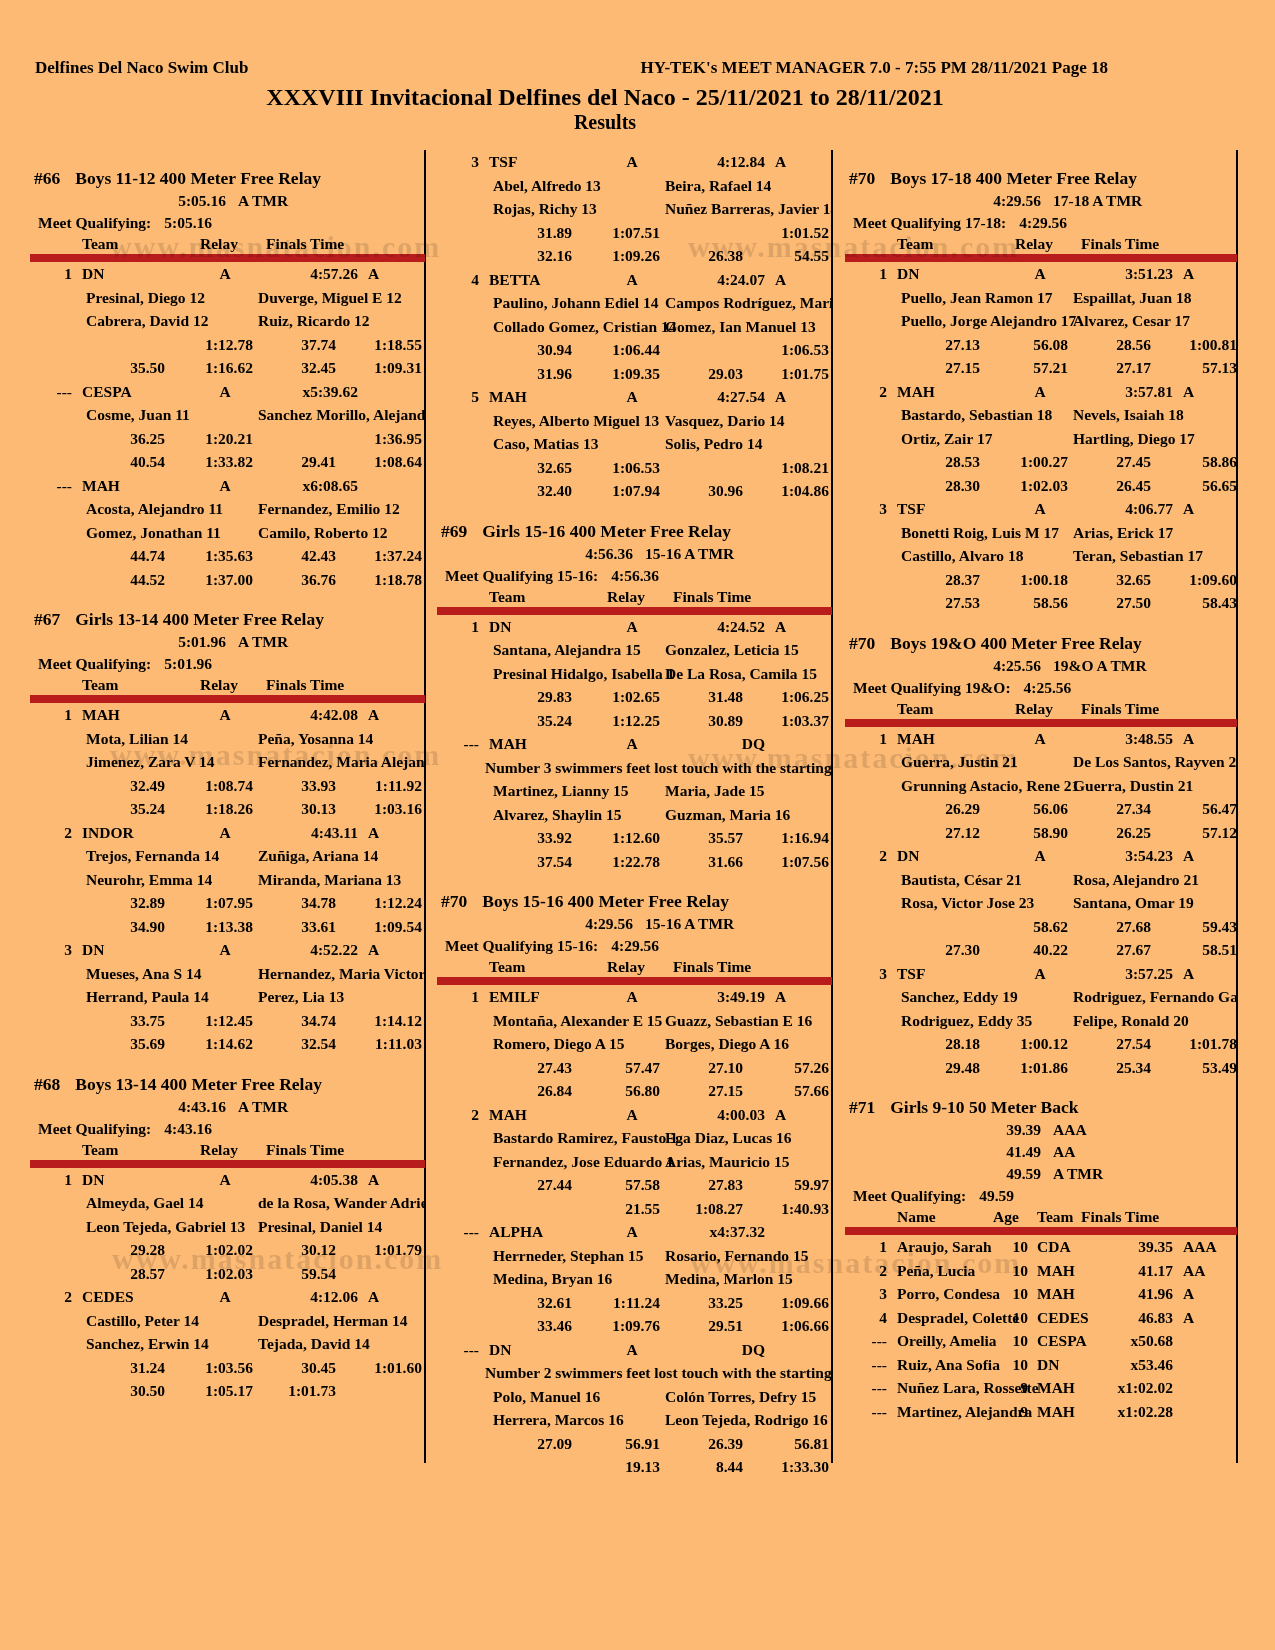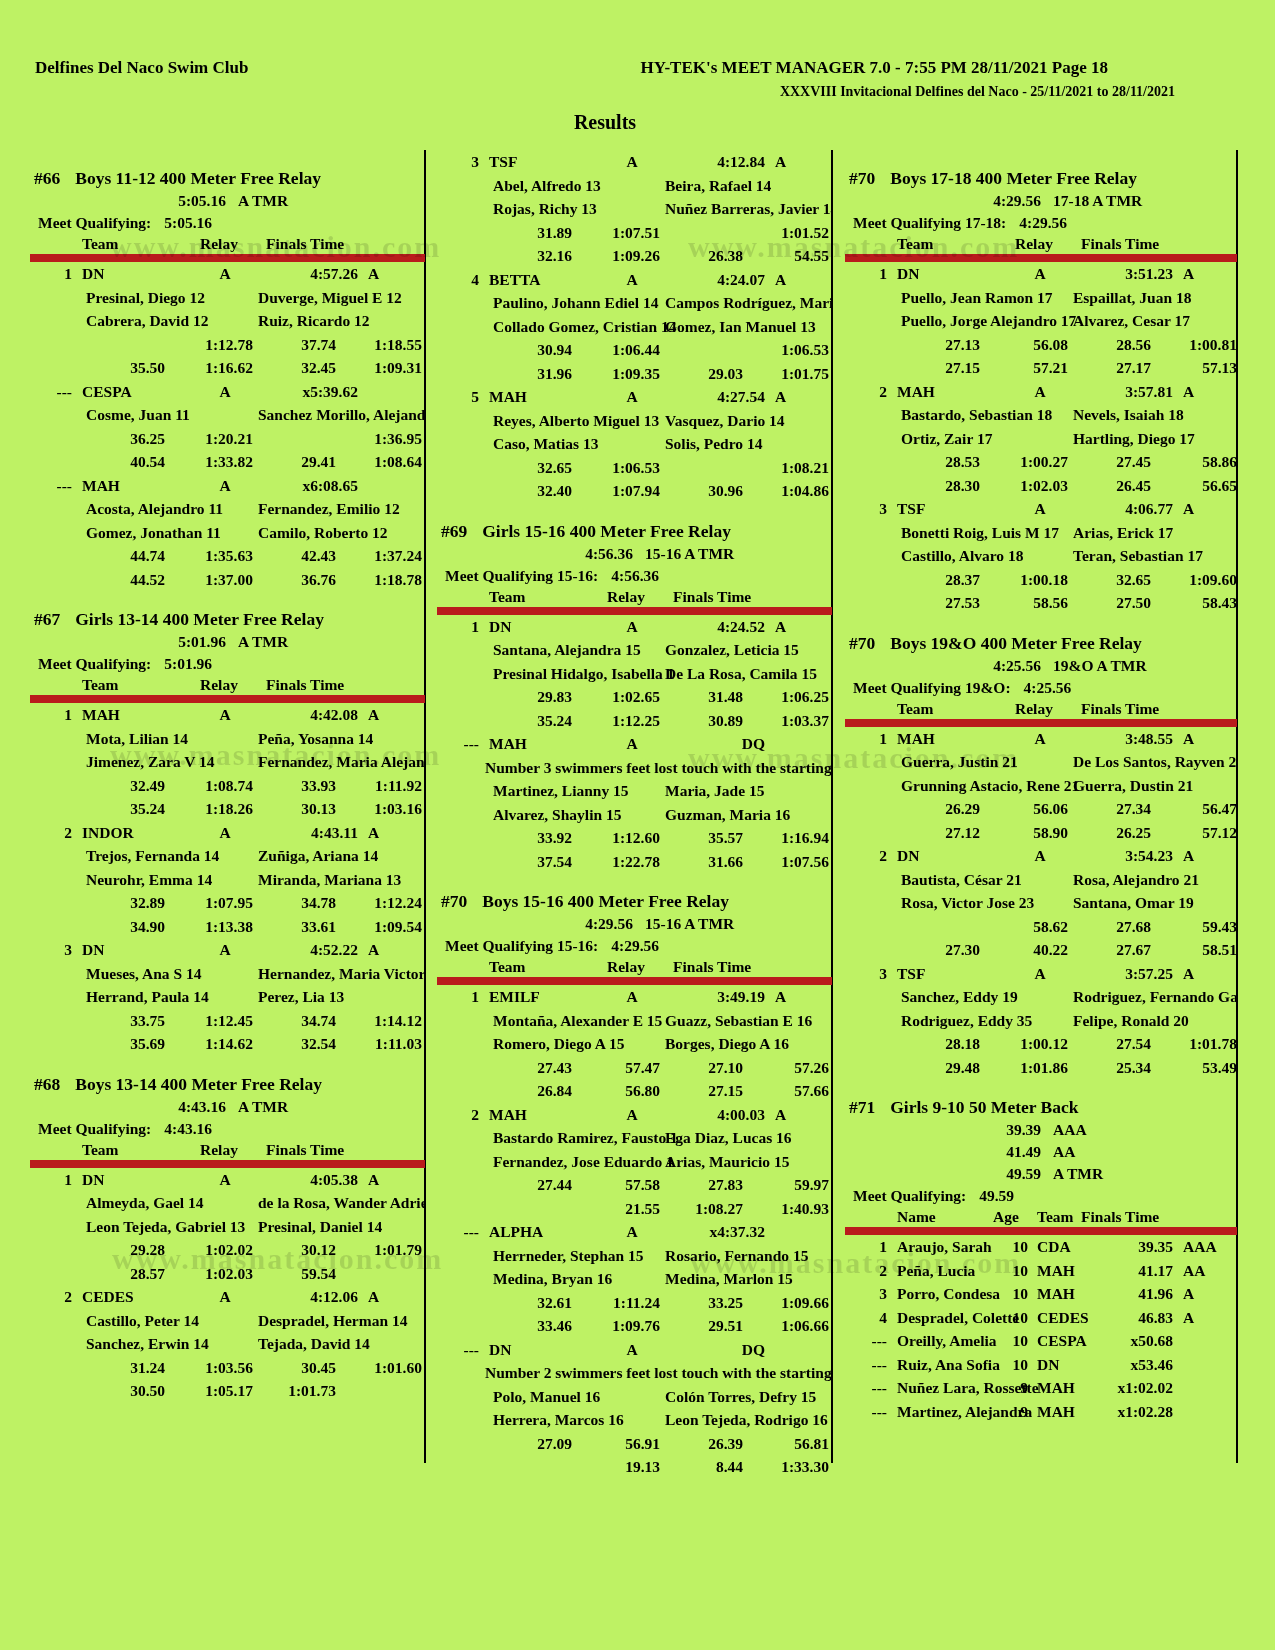--- a/index.html
+++ b/index.html
@@ -1,20 +1,20 @@
 <!DOCTYPE html>
 <html><head>
 <meta charset="utf-8">
 <style>
   html,body{margin:0;padding:0;background:#fff;}
-  .page{position:relative;width:1275px;height:1650px;background:#bef264;overflow:hidden;
+  .page{position:relative;width:1275px;height:1650px;background:#fdba74;overflow:hidden;
         font-family:"Liberation Serif","DejaVu Serif",serif;font-weight:bold;color:#000;}
   .hdr-left{position:absolute;left:35px;top:58px;font-size:17px;white-space:nowrap;}
   .hdr-right{position:absolute;left:0;top:58px;width:1108px;text-align:right;font-size:17px;white-space:nowrap;}
-  .meet-title{position:absolute;left:35px;top:84px;width:1140px;text-align:right;font-size:14px;white-space:nowrap;}
+  .meet-title{position:absolute;left:35px;top:84px;width:1140px;text-align:center;font-size:24px;white-space:nowrap;}
   .results-label{position:absolute;left:35px;top:111px;width:1140px;text-align:center;font-size:20px;}
   .vline{position:absolute;top:150px;height:1313px;width:2px;background:#000;}
   .col{position:absolute;top:150px;overflow:hidden;font-size:15.5px;}
   .evh{height:24px;line-height:24px;margin-top:16px;font-size:17.5px;white-space:nowrap;}
   .evh .num{margin-left:4px;}
   .evh .etitle{margin-left:15px;}
   .rec{height:22px;line-height:22px;position:relative;white-space:nowrap;}
   .rec .rtime{position:absolute;left:0;width:196px;text-align:right;}
   .rec .rlabel{position:absolute;left:208px;}
   .qual{height:22px;line-height:22px;padding-left:8px;white-space:nowrap;}

